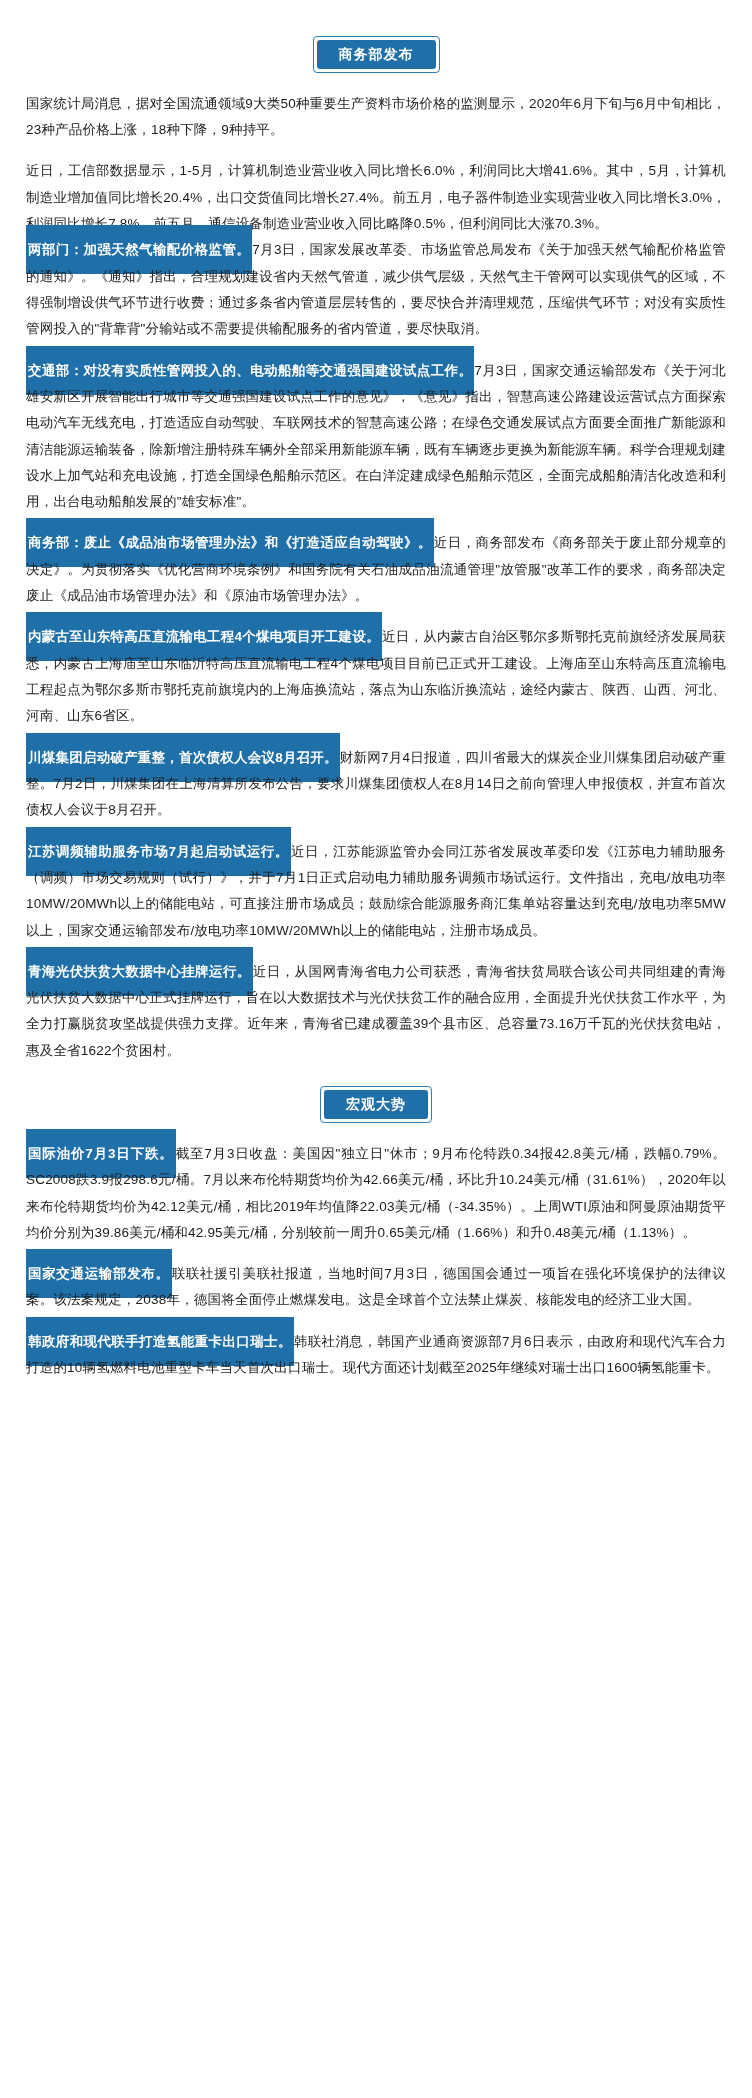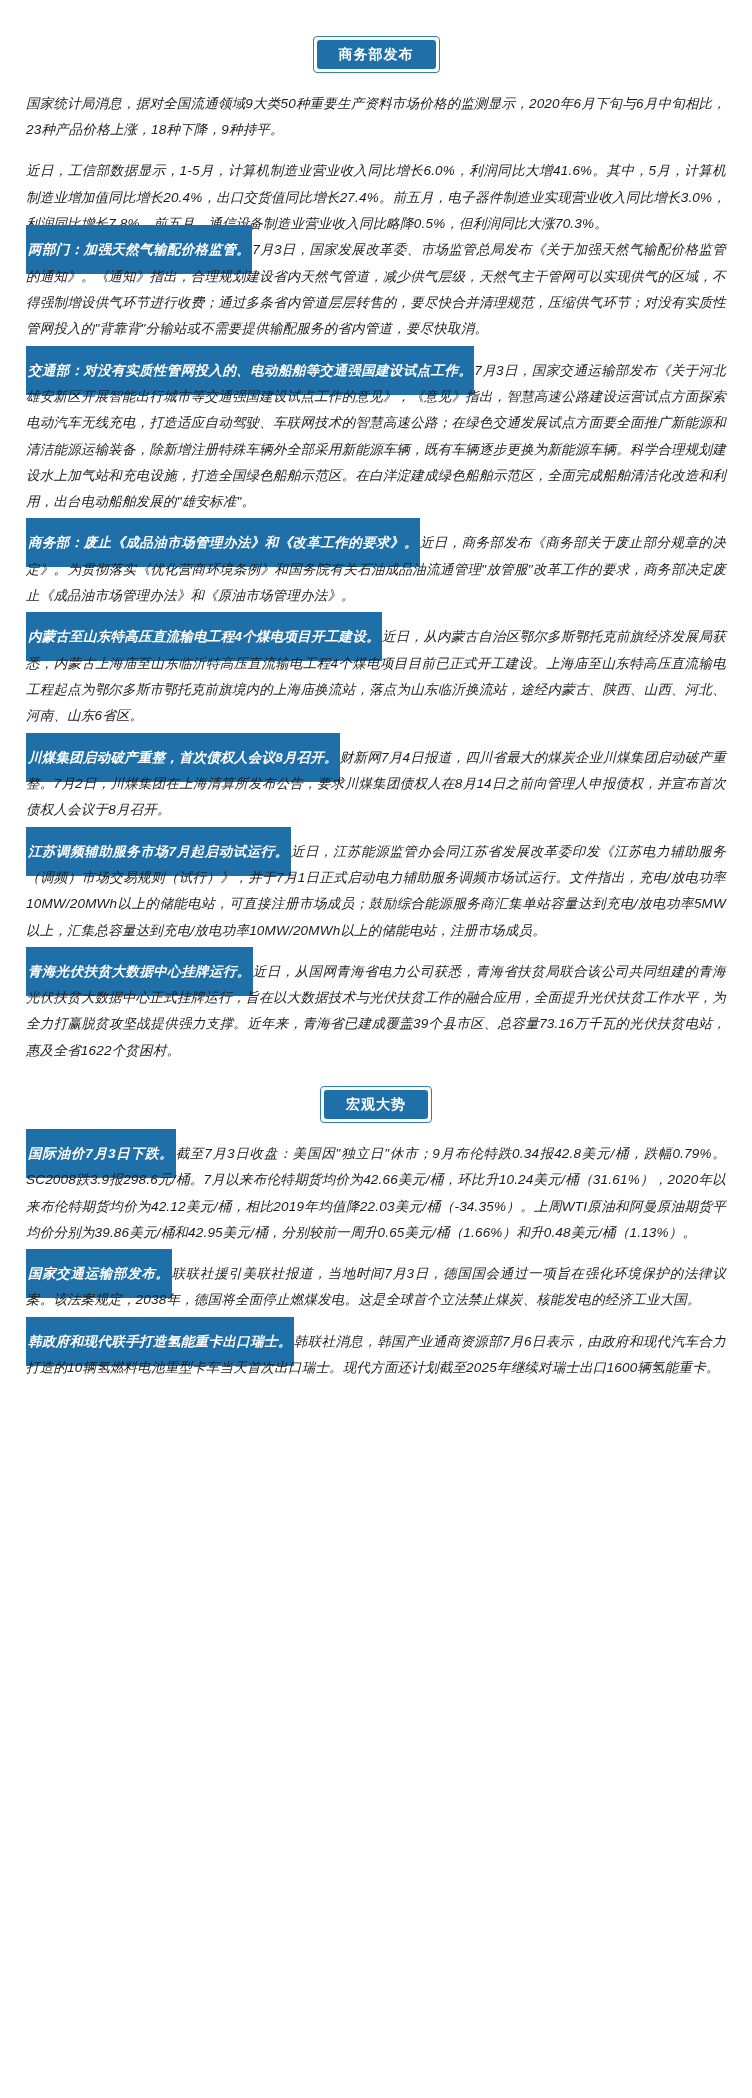--- a/index.html
+++ b/index.html
@@ -36,21 +36,20 @@
     line-height: 1.2;
   }
   .section-header .tag-wrap {
     display: inline-block;
     border: 1px solid #2d7fb8;
     padding: 3px;
     border-radius: 4px;
   }
   .body-block {
     padding: 0 26px;
-    font-style: italic;
   }
   p.para {
     font-size: 13.5px;
     line-height: 1.95;
     margin: 0 0 15px 0;
     text-align: justify;
     color: #1c1c1c;
     letter-spacing: 0.2px;
   }
   p.para:last-child {
@@ -86,30 +85,30 @@
 
   <div>
     <div class="body-block">
       <p class="para">
         <span class="hl">两部门：加强天然气输配价格监管。</span><span>7月3日，国家发展改革委、市场监管总局发布《关于加强天然气输配价格监管的通知》。《通知》指出，合理规划建设省内天然气管道，减少供气层级，天然气主干管网可以实现供气的区域，不得强制增设供气环节进行收费；通过多条省内管道层层转售的，要尽快合并清理规范，压缩供气环节；对没有实质性管网投入的"背靠背"分输站或不需要提供输配服务的省内管道，要尽快取消。</span>
       </p>
       <p class="para">
         <span class="hl">交通部：对没有实质性管网投入的、电动船舶等交通强国建设试点工作。</span><span>7月3日，国家交通运输部发布《关于河北雄安新区开展智能出行城市等交通强国建设试点工作的意见》，《意见》指出，智慧高速公路建设运营试点方面探索电动汽车无线充电，打造适应自动驾驶、车联网技术的智慧高速公路；在绿色交通发展试点方面要全面推广新能源和清洁能源运输装备，除新增注册特殊车辆外全部采用新能源车辆，既有车辆逐步更换为新能源车辆。科学合理规划建设水上加气站和充电设施，打造全国绿色船舶示范区。在白洋淀建成绿色船舶示范区，全面完成船舶清洁化改造和利用，出台电动船舶发展的"雄安标准"。</span>
       </p>
       <p class="para">
-        <span class="hl">商务部：废止《成品油市场管理办法》和《改革工作的要求》。</span><span>近日，商务部发布《商务部关于废止部分规章的决定》。为贯彻落实《优化营商环境条例》和国务院有关石油成品油流通管理"放管服"改革工作的要求，商务部决定废止《成品油市场管理办法》和《原油市场管理办法》。</span>
+        <span class="hl">商务部：废止《成品油市场管理办法》和《打造适应自动驾驶》。</span><span>近日，商务部发布《商务部关于废止部分规章的决定》。为贯彻落实《优化营商环境条例》和国务院有关石油成品油流通管理"放管服"改革工作的要求，商务部决定废止《成品油市场管理办法》和《原油市场管理办法》。</span>
       </p>
       <p class="para">
         <span class="hl">内蒙古至山东特高压直流输电工程4个煤电项目开工建设。</span><span>近日，从内蒙古自治区鄂尔多斯鄂托克前旗经济发展局获悉，内蒙古上海庙至山东临沂特高压直流输电工程4个煤电项目目前已正式开工建设。上海庙至山东特高压直流输电工程起点为鄂尔多斯市鄂托克前旗境内的上海庙换流站，落点为山东临沂换流站，途经内蒙古、陕西、山西、河北、河南、山东6省区。</span>
       </p>
       <p class="para">
         <span class="hl">川煤集团启动破产重整，首次债权人会议8月召开。</span><span>财新网7月4日报道，四川省最大的煤炭企业川煤集团启动破产重整。7月2日，川煤集团在上海清算所发布公告，要求川煤集团债权人在8月14日之前向管理人申报债权，并宣布首次债权人会议于8月召开。</span>
       </p>
       <p class="para">
-        <span class="hl">江苏调频辅助服务市场7月起启动试运行。</span><span>近日，江苏能源监管办会同江苏省发展改革委印发《江苏电力辅助服务（调频）市场交易规则（试行）》，并于7月1日正式启动电力辅助服务调频市场试运行。文件指出，充电/放电功率10MW/20MWh以上的储能电站，可直接注册市场成员；鼓励综合能源服务商汇集单站容量达到充电/放电功率5MW以上，汇集总容量达到充电/放电功率10MW/20MWh以上的储能电站，注册市场成员。</span>
+        <span class="hl">江苏调频辅助服务市场7月起启动试运行。</span><span>近日，江苏能源监管办会同江苏省发展改革委印发《江苏电力辅助服务（调频）市场交易规则（试行）》，并于7月1日正式启动电力辅助服务调频市场试运行。文件指出，充电/放电功率10MW/20MWh以上的储能电站，可直接注册市场成员；鼓励综合能源服务商汇集单站容量达到充电/放电功率5MW以上，国家交通运输部发布/放电功率10MW/20MWh以上的储能电站，注册市场成员。</span>
       </p>
       <p class="para">
         <span class="hl">青海光伏扶贫大数据中心挂牌运行。</span><span>近日，从国网青海省电力公司获悉，青海省扶贫局联合该公司共同组建的青海光伏扶贫大数据中心正式挂牌运行，旨在以大数据技术与光伏扶贫工作的融合应用，全面提升光伏扶贫工作水平，为全力打赢脱贫攻坚战提供强力支撑。近年来，青海省已建成覆盖39个县市区、总容量73.16万千瓦的光伏扶贫电站，惠及全省1622个贫困村。</span>
       </p>
     </div>
   </div>
 
   <div>
     <div class="section-header">
       <span class="tag-wrap">

